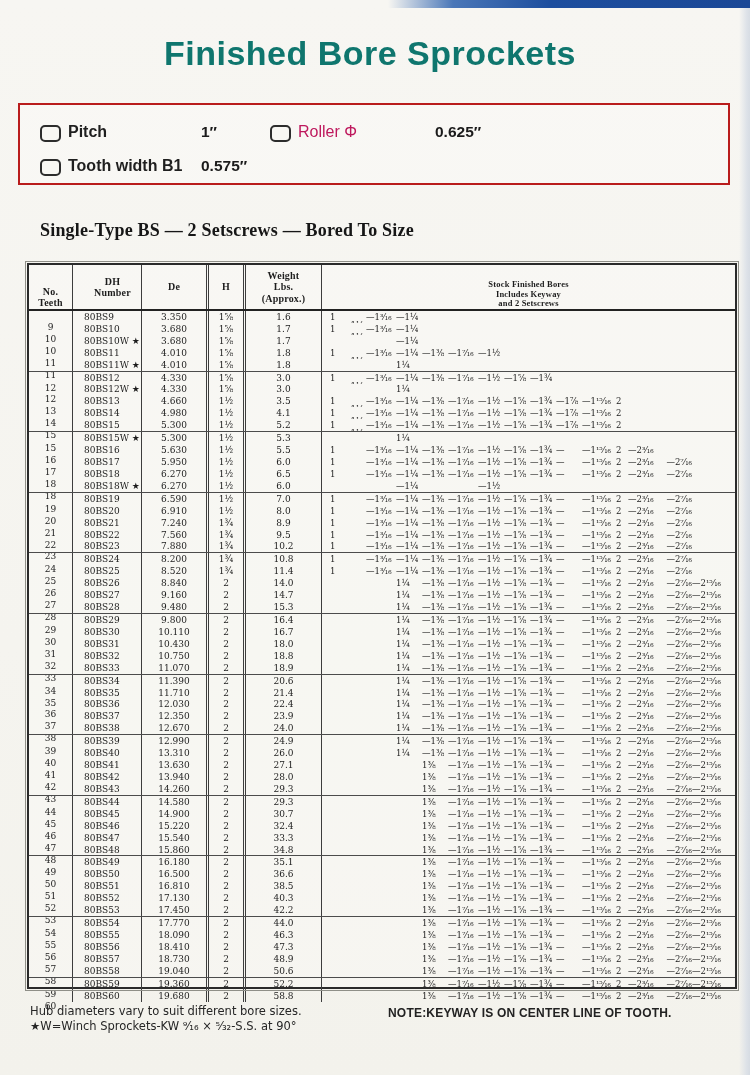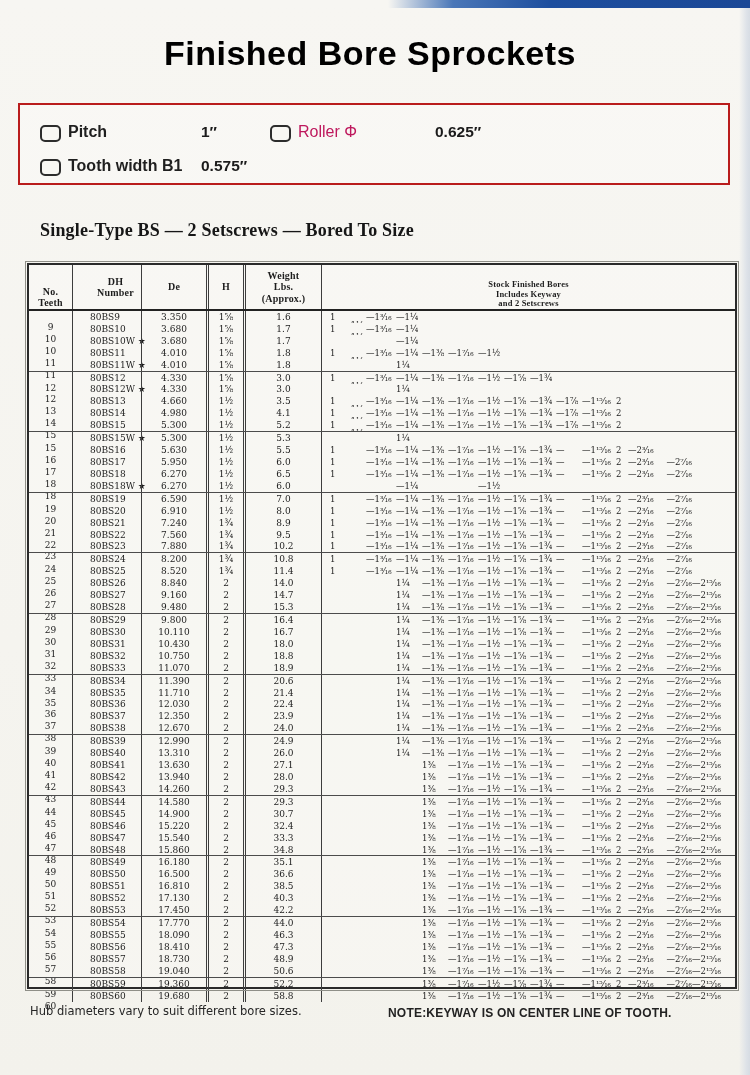--- a/index.html
+++ b/index.html
@@ -8,21 +8,21 @@
     background:linear-gradient(180deg,#f7f6f2 0%,#f5f4ef 60%,#f3f2ec 100%);
     font-family:"Liberation Sans",sans-serif;color:#232323;
   }
   
   .blue-bar{position:absolute;top:0;left:388;left:388px;right:0;height:8px;
     background:linear-gradient(90deg,rgba(40,90,170,0) 0%,#4a77b8 18%,#1d4e9e 45%,#1b4896 100%);}
   .edge-band{position:absolute;top:8px;right:0;width:11px;height:1067px;
     background:linear-gradient(90deg,rgba(190,200,215,0) 0%,#d7dde6 70%,#cfd6e0 100%);opacity:.8;}
 
   .page-title{position:absolute;top:34px;left:0;width:740px;text-align:center;
-    font-size:34px;font-weight:bold;letter-spacing:.5px;color:#000000;}
+    font-size:34px;font-weight:bold;letter-spacing:.5px;color:#0f766e;}
 
   
   .spec-box{position:absolute;left:18px;top:103px;width:712px;height:82px;
     border:2px solid #b91c1c;background:rgba(255,255,255,.25);box-sizing:border-box;}
   .spec-row{position:absolute;left:0;width:100%;height:22px;}
   .spec-row.r1{top:18px;} .spec-row.r2{top:52px;}
   .cbx{position:absolute;width:17px;height:13px;border:2px solid #2c2c2c;border-radius:5px;
     background:#f8f7f3;top:2px;}
   .spec-label{position:absolute;font-size:16px;font-weight:bold;color:#1f1f1f;white-space:nowrap;}
   .spec-label.lt{font-weight:400;color:#be185d;}
@@ -39,21 +39,21 @@
   .thead{display:flex;flex:none;height:44px;border-bottom:2.5px solid #222;
     font-family:"Liberation Serif",serif;font-weight:bold;color:#1d1d1d;
     text-align:center;align-items:center;}
   .th{font-size:10px;line-height:1.12;letter-spacing:.2px;}
   .tbody{display:flex;flex-direction:column;flex:1;}
   .tr{display:flex;flex:none;height:11.93px;align-items:center;
     font-family:"DejaVu Serif",serif;font-size:9px;color:#1c1c1c;}
   .tr.sep{border-top:1.2px solid #4c4c4c;}
   .td,.th{box-sizing:border-box;height:100%;display:flex;align-items:center;justify-content:center;}
   .c-teeth{width:43px;margin-top:20px;}
-  .c-dh{width:69px;justify-content:flex-start;padding-left:17px;border-left:1px solid #3d3d3d;white-space:nowrap;}
+  .c-dh{width:69px;justify-content:flex-start;padding-left:11px;border-left:1px solid #3d3d3d;white-space:nowrap;}
   .c-de{width:65px;border-left:1px solid #3d3d3d;}
   .c-h{width:40px;border-left:3px double #3d3d3d;border-right:3px double #3d3d3d;}
   .c-wt{width:76px;border-right:1px solid #3d3d3d;}
   .c-bores{flex:1;justify-content:flex-start;padding-left:8px;font-size:8.5px;white-space:nowrap;overflow:hidden;}
   .th.c-dh,.th.c-de,.th.c-h,.th.c-wt,.th.c-bores{flex-direction:column;justify-content:center;}
   .bs{display:inline-block;white-space:nowrap;overflow:visible;}
   .bs0{width:12px;}.bs1{width:24px;margin-top:16px;}.bs2{width:30px;}.bs3{width:26px;}.bs4{width:26px;}
   .bs5{width:30px;}.bs6{width:26px;}.bs7{width:26px;}.bs8{width:26px;}.bs9{width:26px;}
   .bs10{width:34px;}.bs11{width:12px;}.bs12{width:32px;}.bs13{width:32px;text-align:right;}.bs14{width:34px;}
 
@@ -1482,14 +1482,15 @@
           <span class="bs bs12">—2³⁄₁₆</span>
           <span class="bs bs13">—2⁷⁄₁₆</span>
           <span class="bs bs14">—2¹⁵⁄₁₆</span>
         </div>
       </div>
     </div>
 </div>
 
 <div class="fn-left">
   <div>Hub diameters vary to suit different bore sizes.</div>
+  <div>★W=Winch Sprockets-KW ⁹⁄₁₆ × ⁵⁄₃₂-S.S. at 90°</div>
 </div>
 <div class="fn-note">NOTE:KEYWAY IS ON CENTER LINE OF TOOTH.</div>
 
 </body></html>

